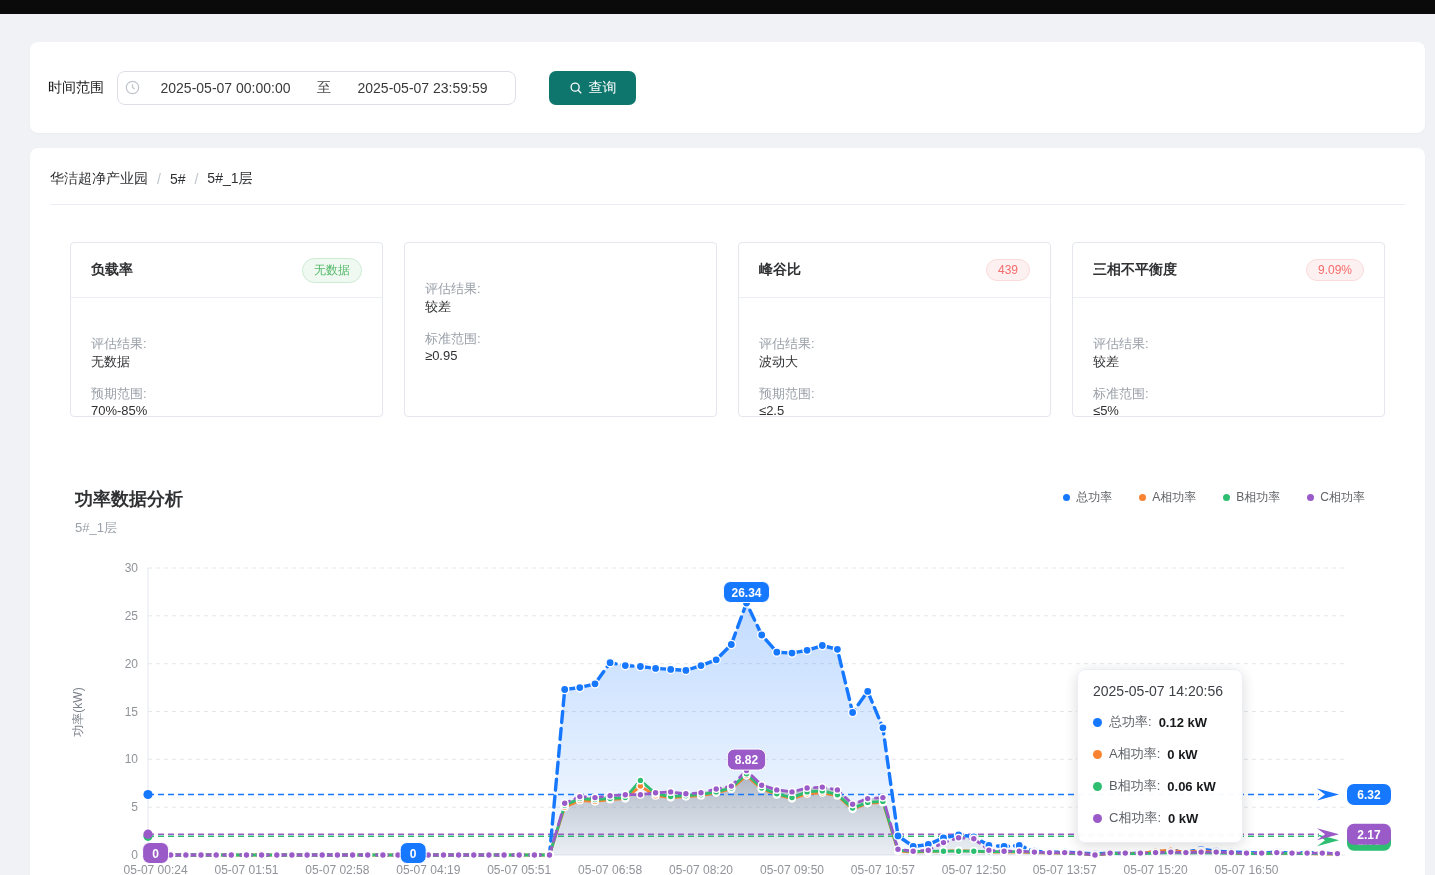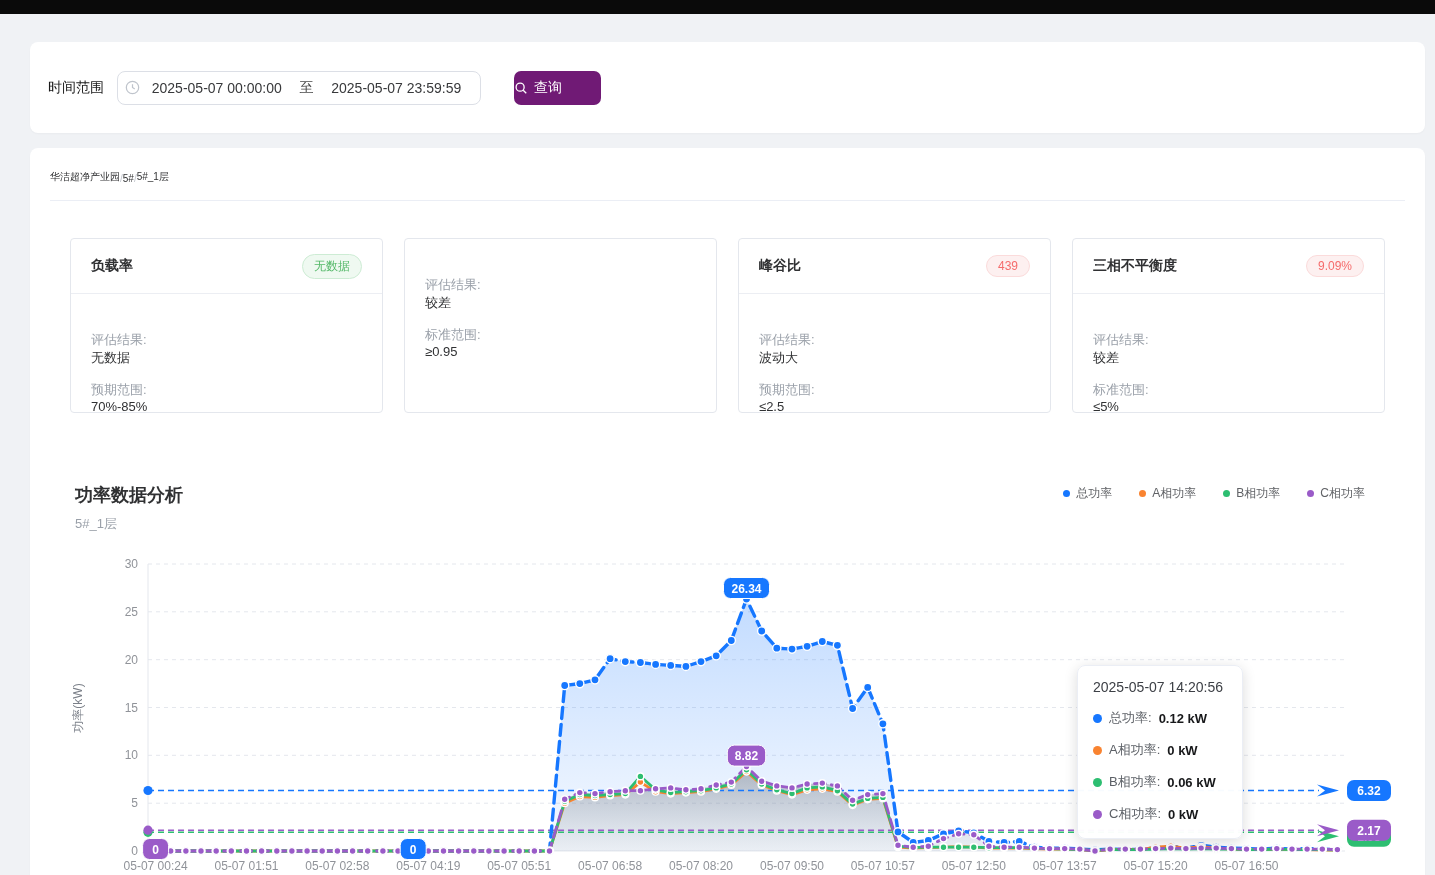--- a/index.html
+++ b/index.html
@@ -3,31 +3,31 @@
 <meta charset="utf-8">
 <style>
   * { margin:0; padding:0; box-sizing:border-box; }
   html,body { width:1435px; height:875px; overflow:hidden; }
   body { background:#f0f2f5; font-family:"Liberation Sans","DejaVu Sans",sans-serif; color:#303133; }
   .topbar { height:14px; background:#0a0a0a; width:100%; }
 
   .card { background:#fff; border-radius:8px; box-shadow:0 1px 2px rgba(0,0,0,0.03); }
   .filter-card { margin:28px 10px 0 30px; width:1395px; height:91px; display:flex; align-items:center; padding:0 18px; }
   .filter-label { font-size:14px; color:#1a1a1a; margin-right:13px; }
-  .range-picker { width:364px; height:34px; border:1px solid #dcdfe6; border-radius:8px; background:#fff;
+  .range-picker { width:399px; height:34px; border:1px solid #dcdfe6; border-radius:8px; background:#fff;
                   display:flex; align-items:center; padding:0 7px; }
   .range-picker .clock { width:15px; height:15px; color:#bfc4cc; flex:0 0 auto; }
   .range-date { flex:1; text-align:center; font-size:14px; color:#38393b; border:none; outline:none; background:transparent; font-family:inherit; }
   .range-sep { font-size:14px; color:#4a4a4a; padding:0 6px; }
-  .search-btn { margin-left:33px; width:87px; height:34px; background:#701a75; color:#fff; border:none; border-radius:7px;
-                font-size:14px; display:flex; align-items:center; justify-content:flex-start; gap:6px; cursor:pointer; font-family:inherit; }
+  .search-btn { margin-left:33px; width:87px; height:34px; background:#0f766e; color:#fff; border:none; border-radius:7px;
+                font-size:14px; display:flex; align-items:center; justify-content:center; gap:6px; cursor:pointer; font-family:inherit; }
   .search-btn svg { width:14px; height:14px; }
 
   .main-card { margin:15px 10px 0 30px; width:1395px; min-height:760px; padding-bottom:30px; }
-  .breadcrumb { padding:22px 20px 16px 20px; font-size:10px; display:flex; align-items:flex-end; }
+  .breadcrumb { padding:22px 20px 16px 20px; font-size:14px; display:flex; align-items:center; gap:9px; }
   .crumb { color:#303133; cursor:pointer; }
   .crumb-sep { color:#c0c4cc; }
   .divider { border-bottom:1px solid #ebeef5; margin:0 20px; }
 
   .stats-row { margin:37px 40px 0 40px; display:grid; grid-template-columns:repeat(4,1fr); gap:21px; }
   .stat-card { border:1px solid #e4e7ed; border-radius:4px; height:175px; background:#fff; }
   .stat-head { height:55px; padding:0 20px; display:flex; align-items:center; justify-content:space-between; border-bottom:1px solid #eceef3; }
   .stat-title { font-size:14px; font-weight:700; color:#303133; }
   .pill { font-size:12px; padding:3px 11px; border-radius:999px; border:1px solid transparent; }
   .pill.red { color:#f56c6c; background:#fdf0f0; border-color:#fbdbdb; }

